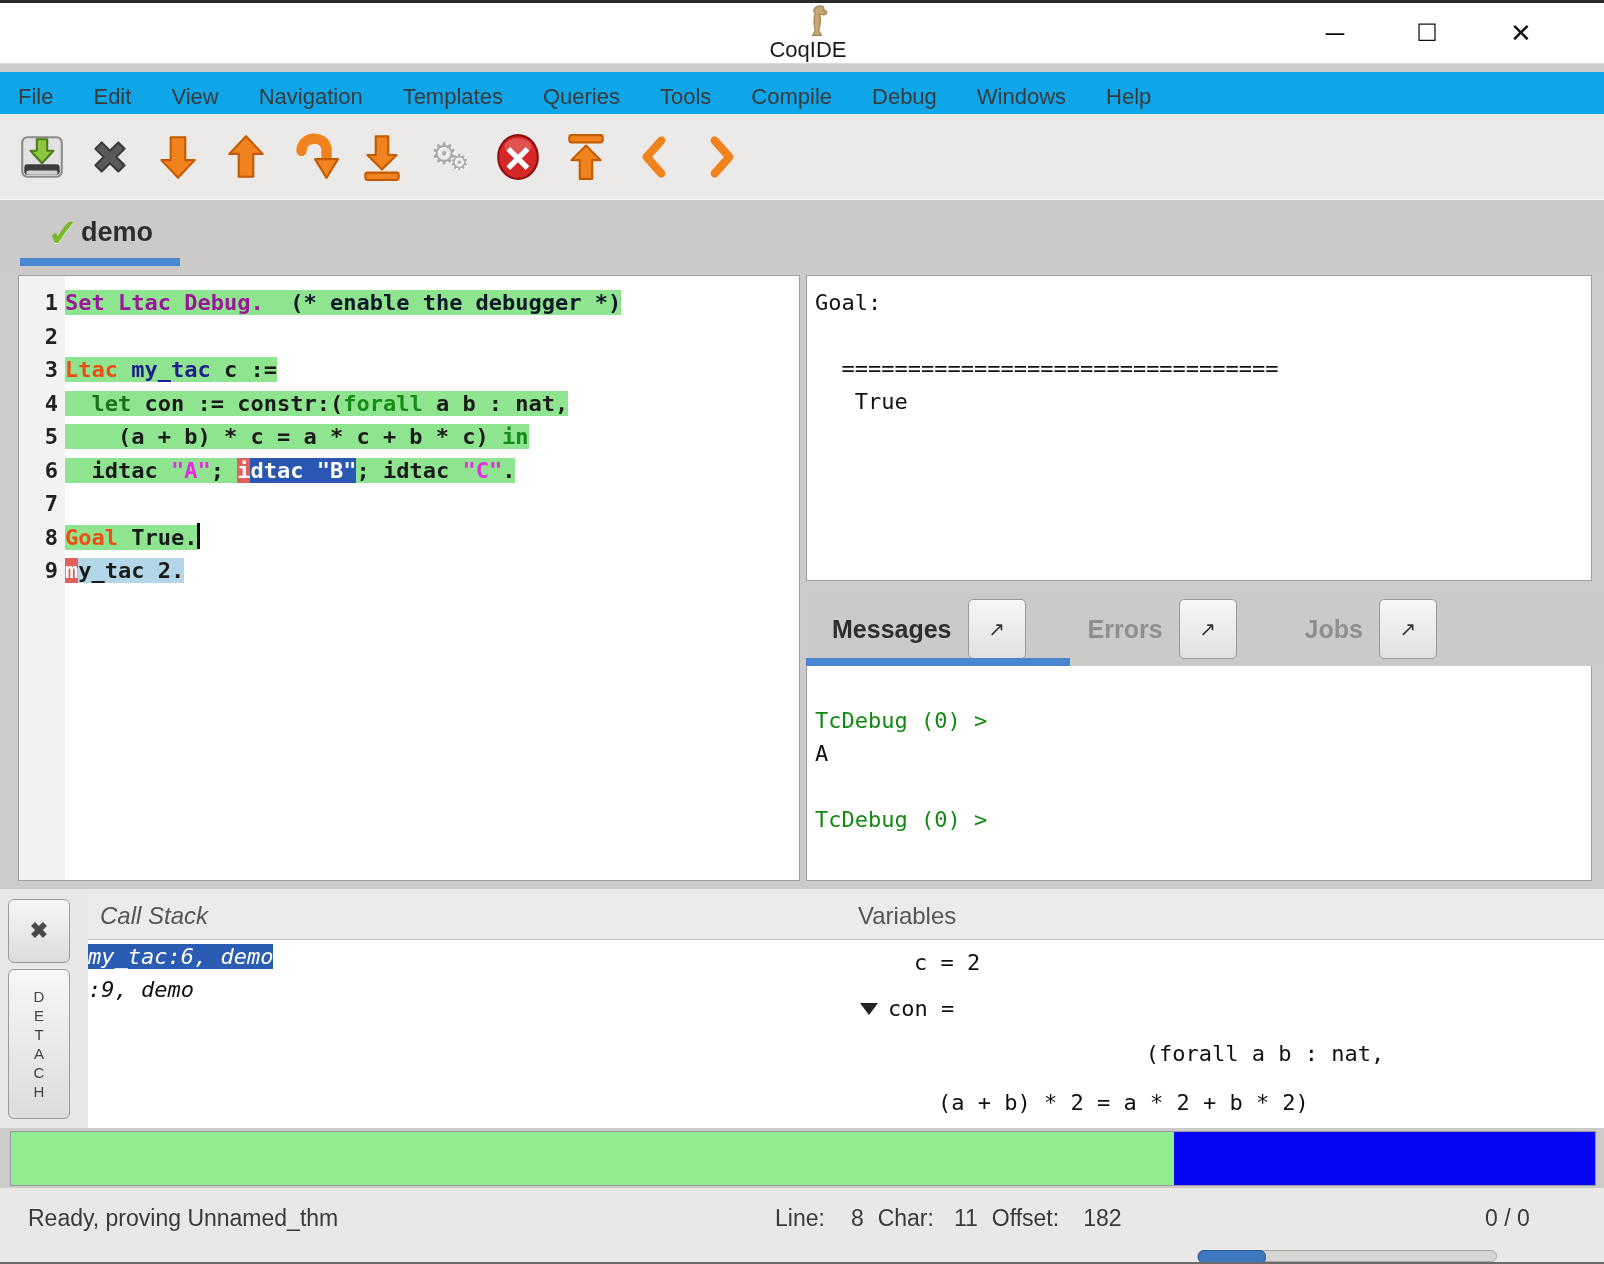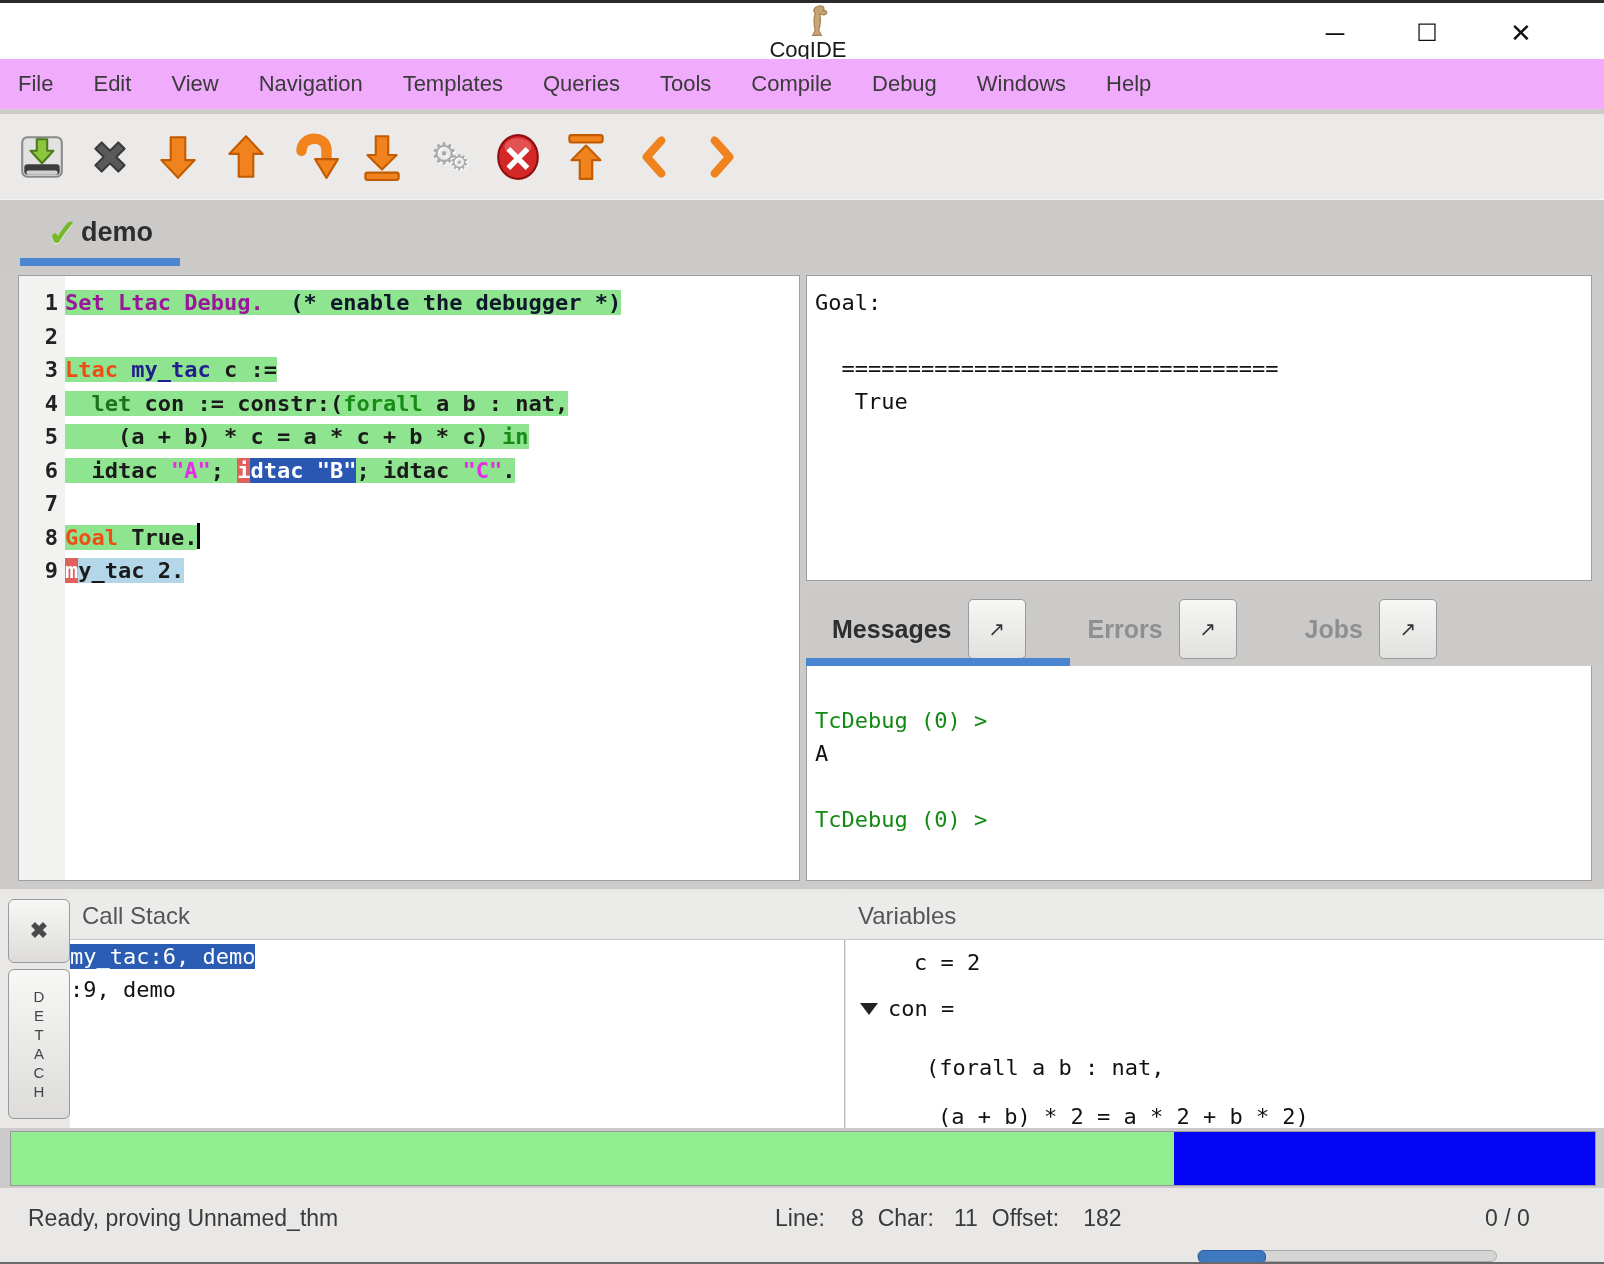--- a/index.html
+++ b/index.html
@@ -12,21 +12,21 @@
     display:flex;align-items:center;border-bottom:1px solid #d8d8d8;flex-direction:column;}
   .app-icon{margin-left:30px;width:34px;height:40px;}
   .title-text{margin-left:12px;font-size:22px;color:#1a1a1a;}
   .winctl{position:absolute;top:0;height:60px;width:70px;display:flex;align-items:center;
     justify-content:center;font-size:26px;color:#111;cursor:default;}
   .winctl.min{left:1300px;font-weight:bold;}
   .winctl.max{left:1392px;font-size:24px;}
   .winctl.close{left:1486px;}
 
   
-  .menubar{position:absolute;left:0;top:56px;width:1604px;height:50px;background:#f0abfc;
+  .menubar{position:absolute;left:0;top:69px;width:1604px;height:50px;background:#0ea5e9;
     display:flex;align-items:center;border-bottom:1px solid #d2d0ce;}
   .menu-item{font-size:22px;color:#3a3a3a;padding:0 20px;line-height:50px;}
   .menu-item:first-child{padding-left:18px;}
 
   
   .toolbar{position:absolute;left:0;top:111px;width:1604px;height:85px;background:#eceae8;
     display:flex;align-items:center;padding-left:14px;box-sizing:border-box;}
   .tbtn{width:56px;height:56px;margin-right:12px;display:flex;align-items:center;justify-content:center;}
   .gear-glyph{font-family:"DejaVu Sans",sans-serif;color:#ababab;font-size:30px;line-height:1;
     text-shadow:1px 1px 0 #fff;}
@@ -80,21 +80,21 @@
 
   
   .debug-row{position:absolute;left:0;top:886px;width:1604px;height:239px;background:#e9e8e6;}
   .cs-ctrl{position:absolute;left:8px;top:10px;width:60px;}
   .cs-close{width:60px;height:62px;background:linear-gradient(#f7f7f6,#dddcda);border:1px solid #9a9a9a;
     border-radius:6px;display:flex;align-items:center;justify-content:center;font-size:22px;color:#4a4a4a;font-weight:bold;}
   .cs-detach{margin-top:6px;width:60px;height:148px;background:linear-gradient(#f7f7f6,#dddcda);
     border:1px solid #9a9a9a;border-radius:6px;display:flex;flex-direction:column;align-items:center;
     justify-content:center;}
   .cs-detach span{font-size:15px;color:#444;line-height:19px;}
-  .cs-panel{position:absolute;left:70px;top:4px;width:775px;height:235px;}
+  .cs-panel{position:absolute;left:88px;top:4px;width:775px;height:235px;font-style:italic;}
   .panel-header{height:46px;background:#ebebea;border-bottom:1px solid #c4c4c2;display:flex;align-items:center;}
   .panel-header .ph-label{font-size:24px;color:#555;margin-left:12px;}
   .cs-list{background:#fff;height:188px;border-right:1px solid #b8b8b6;}
   .cs-entry{font-family:"DejaVu Sans Mono",monospace;font-size:22px;font-weight:500;height:33px;
     line-height:33px;white-space:pre;color:#111;}
   .cs-entry .sel{background:#2a5cb4;color:#fff;}
   .var-panel{position:absolute;left:846px;top:4px;width:758px;height:235px;}
   .var-content{background:#fff;height:188px;padding-top:6px;box-sizing:border-box;}
   .var-line{font-family:"DejaVu Sans Mono",monospace;font-size:22px;line-height:33px;white-space:pre;color:#111;
     display:flex;align-items:center;}
@@ -302,21 +302,21 @@
           <div class="cs-entry"><span>:9, demo</span></div>
         </div>
     </div>
     <div class="var-panel">
       <div class="panel-header">
         <span class="ph-label">Variables</span>
       </div>
       <div class="var-content" id="var-content">
           <div class="var-line" style="margin-top: 0px; padding-left: 68px;"><span>c = 2</span></div>
           <div class="var-line" style="margin-top: 13px;"><span class="tri"></span><span>con =</span></div>
-          <div class="var-line" style="margin-top: 26px; padding-left: 80px;"><span>(forall a b : nat,</span></div>
+          <div class="var-line" style="margin-top: 12px; padding-left: 80px; justify-content: center;"><span>(forall a b : nat,</span></div>
           <div class="var-line" style="margin-top: 16px; padding-left: 92px;"><span>(a + b) * 2 = a * 2 + b * 2)</span></div>
         </div>
     </div>
   </div>
 
   <div class="progress">
     <div class="done"></div>
     <div class="todo"></div>
   </div>
 

